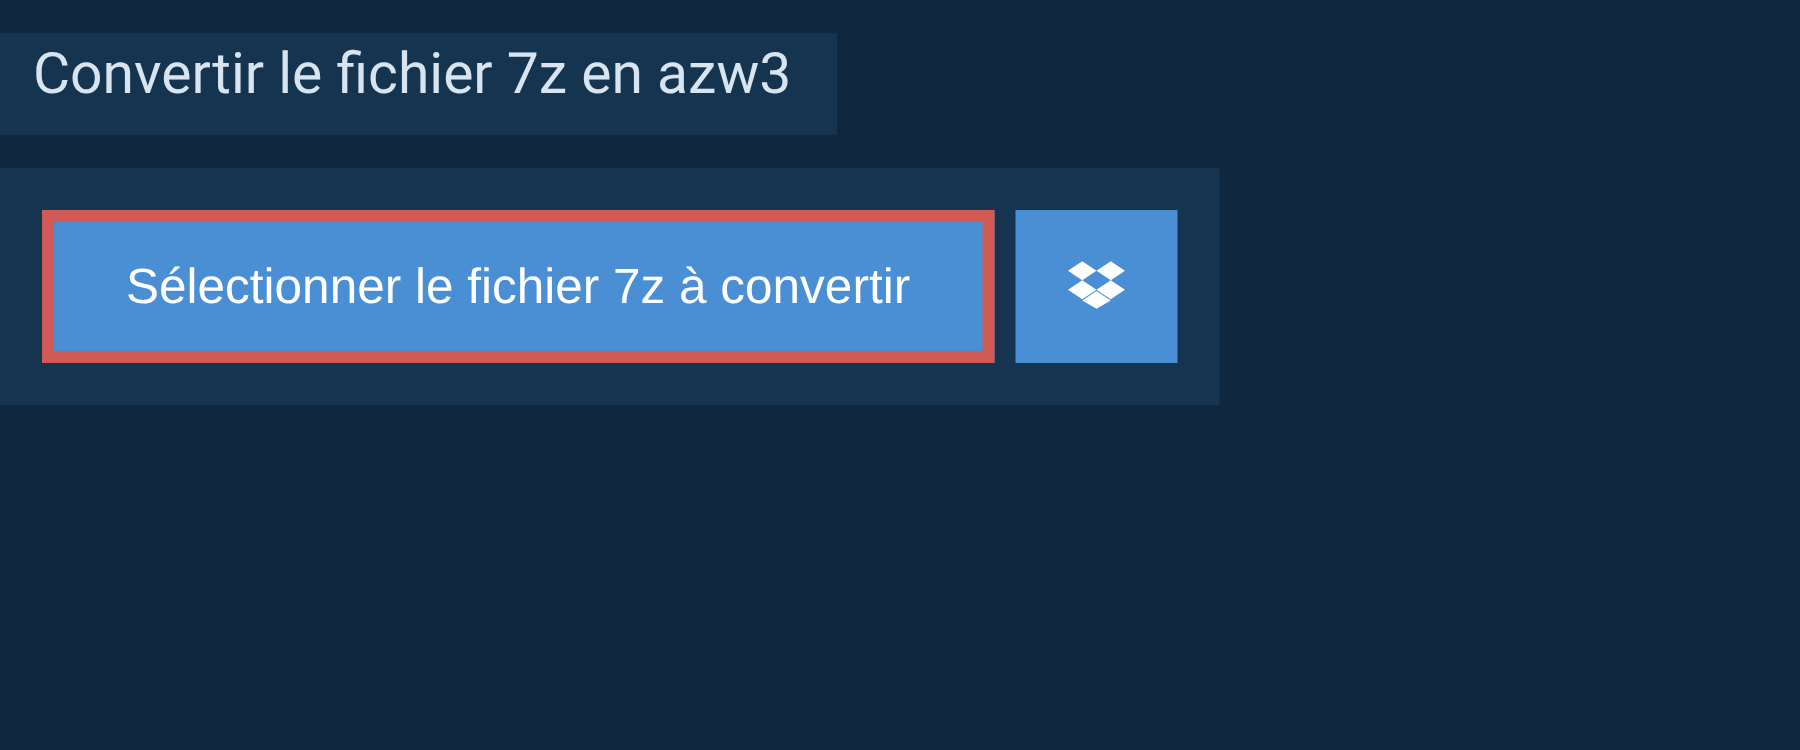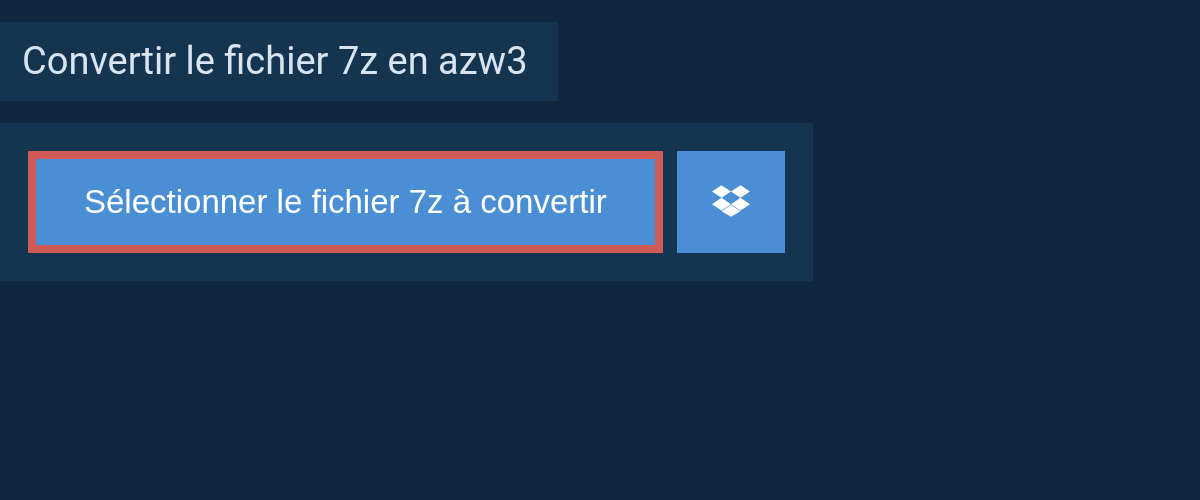--- a/index.html
+++ b/index.html
@@ -10,21 +10,21 @@
     body {
       background-color: #0f2840;
       font-family: -apple-system, BlinkMacSystemFont, "Segoe UI", Roboto, Helvetica, Arial, sans-serif;
       width: 1200px;
       height: 500px;
       overflow: hidden;
     }
     .header-bar {
       background-color: #14344f;
       display: inline-block;
-      padding: 17px 30px 18px 22px;
+      padding: 6px 30px 18px 22px;
       margin-top: 22px;
       margin-left: 0;
     }
     .header-title {
       color: #d8e4ef;
       font-size: 38px;
       font-weight: 400;
     }
     .action-panel {
       background-color: #14344f;

